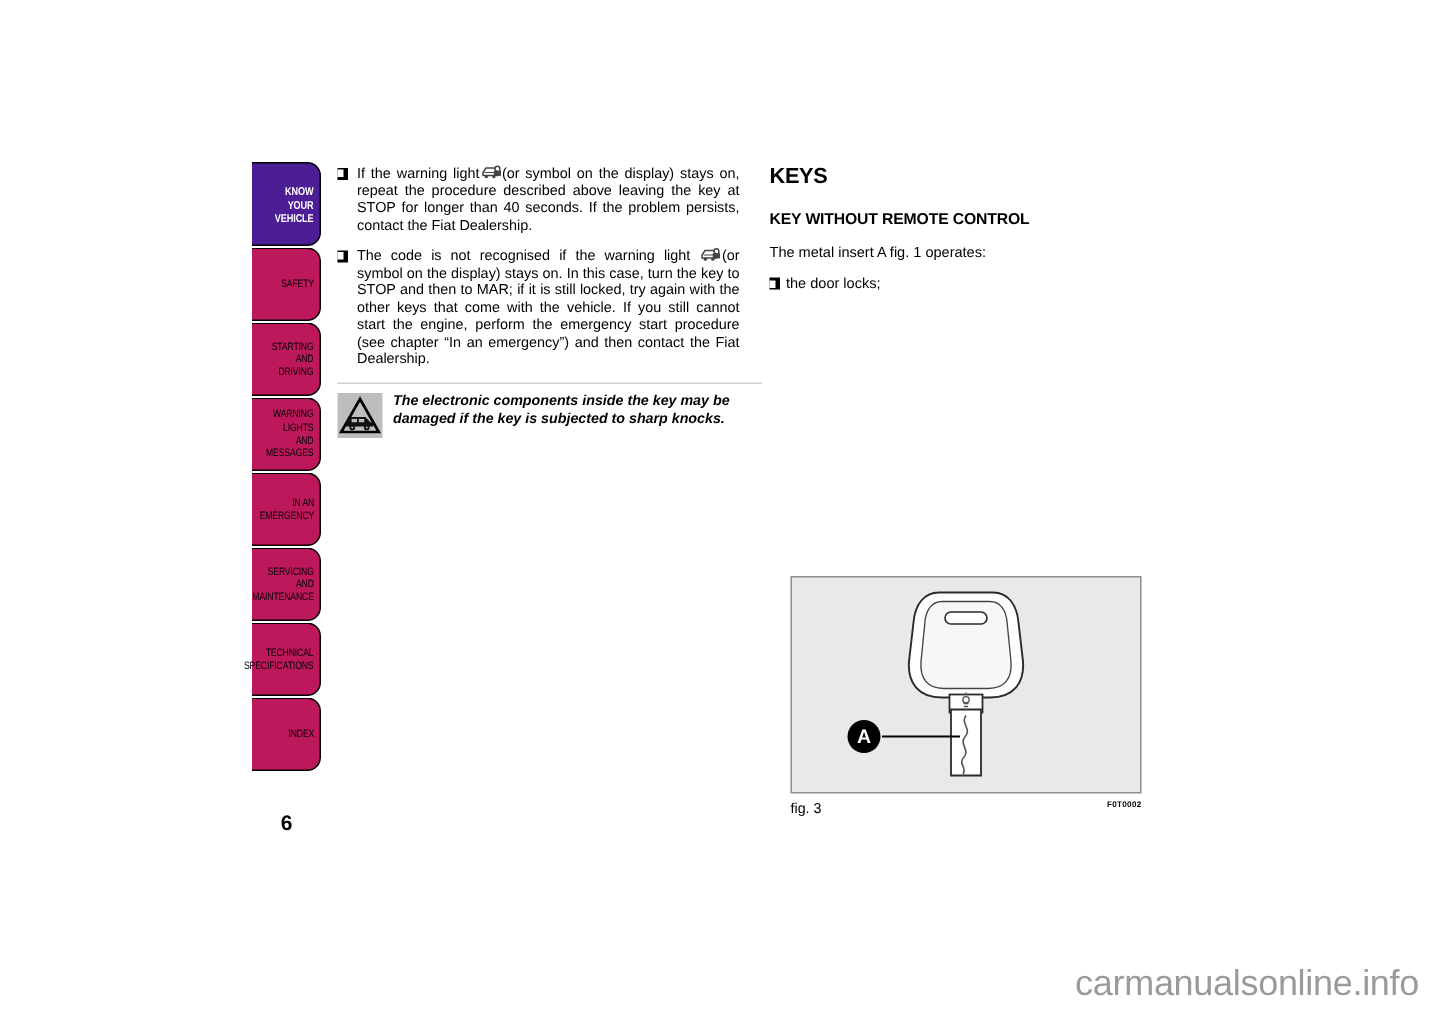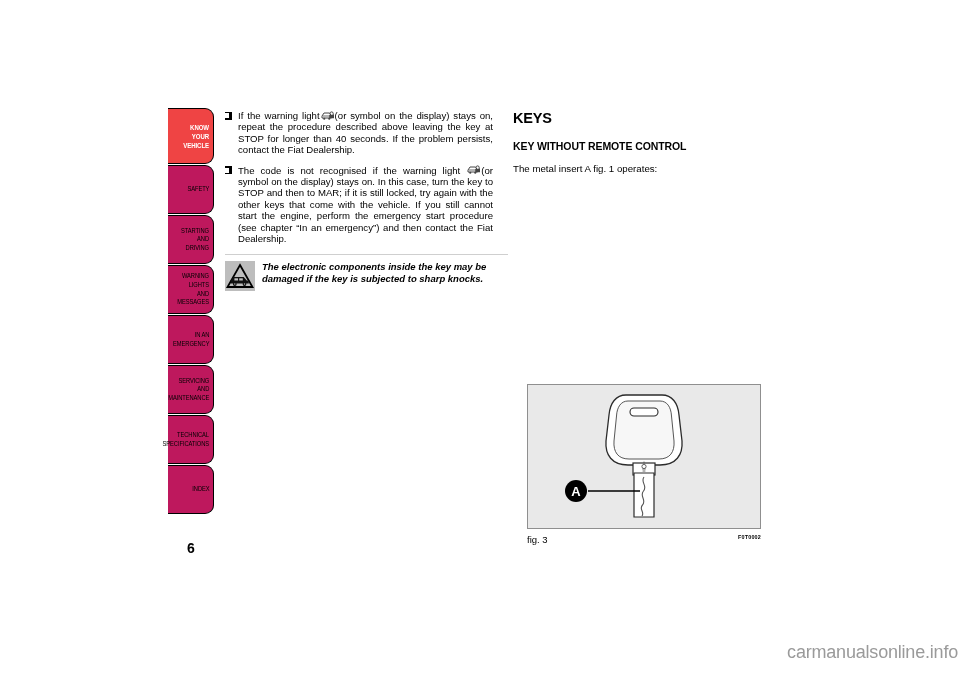--- a/index.html
+++ b/index.html
@@ -42,21 +42,21 @@
     font-size: 7.2px;
     line-height: 8.6px;
     letter-spacing: -0.1px;
     text-align: right;
     transform: scaleX(0.80);
     transform-origin: right center;
     white-space: pre-line;
     font-weight: 500;
   }
   .tab.active {
-    background: #ef4444;
+    background: #4c1d95;
     color: #ffffff;
     height: 56px;
     border-color: #000000;
   }
   .tab.active .tab-label {
     font-weight: bold;
     font-size: 7.6px;
     line-height: 9px;
   }
   #page-number {
@@ -205,23 +205,23 @@
     letter-spacing: 0.2px;
   }
 
   
   #watermark {
     position: absolute;
     left: 0;
     top: 642px;
     width: 960px;
     text-align: right;
-    padding-right: 2px;
+    padding-right: 14px;
     box-sizing: border-box;
-    font-size: 18px;
+    font-size: 24px;
     color: #9a9a9a;
     letter-spacing: -0.2px;
   }
 </style>
 </head>
 <body>
 
 <div id="sidebar">
   <div class="tab active">
     <span class="tab-label">KNOW YOUR
@@ -305,20 +305,26 @@
     </div>
     <div id="warn-text">The electronic components inside the key may be damaged if the key is subjected to sharp knocks.</div>
   </div>
 </div>
 
 <div id="right-col">
   <h1 id="keys-title">KEYS</h1>
   <h2 id="keys-sub">KEY WITHOUT REMOTE CONTROL</h2>
   <div class="body-line">The metal insert A fig. 1 operates:</div>
 
+  <div class="blist">
+    <span class="bullet">
+        <span class="sq"></span>
+        <span class="notch"></span>
+      </span><span>the door locks;</span>
+  </div>
 </div>
 
 <div id="figure-box">
   <svg id="figure-svg" width="232" height="143" viewBox="0 0 232 143">
 
     <path d="M98 10 C88 10 82 18 81 30 L78 56 C77 70 84 80 100 80 L132 80 C148 80 155 70 154 56 L151 30 C150 18 144 10 134 10 Z" fill="#ffffff" stroke="#2b2b2b" stroke-width="1.3"></path>
 
     <path d="M100 16 C93 16 89 22 88.5 31 L86 56 C85.2 67 90 74 101 74 L131 74 C142 74 146.8 67 146 56 L143.5 31 C143 22 139 16 132 16 Z" fill="#f7f7f7" stroke="#444" stroke-width="0.9"></path>
 
     <rect x="102" y="23" width="28" height="8" rx="4" fill="#ffffff" stroke="#2b2b2b" stroke-width="1.1"></rect>

